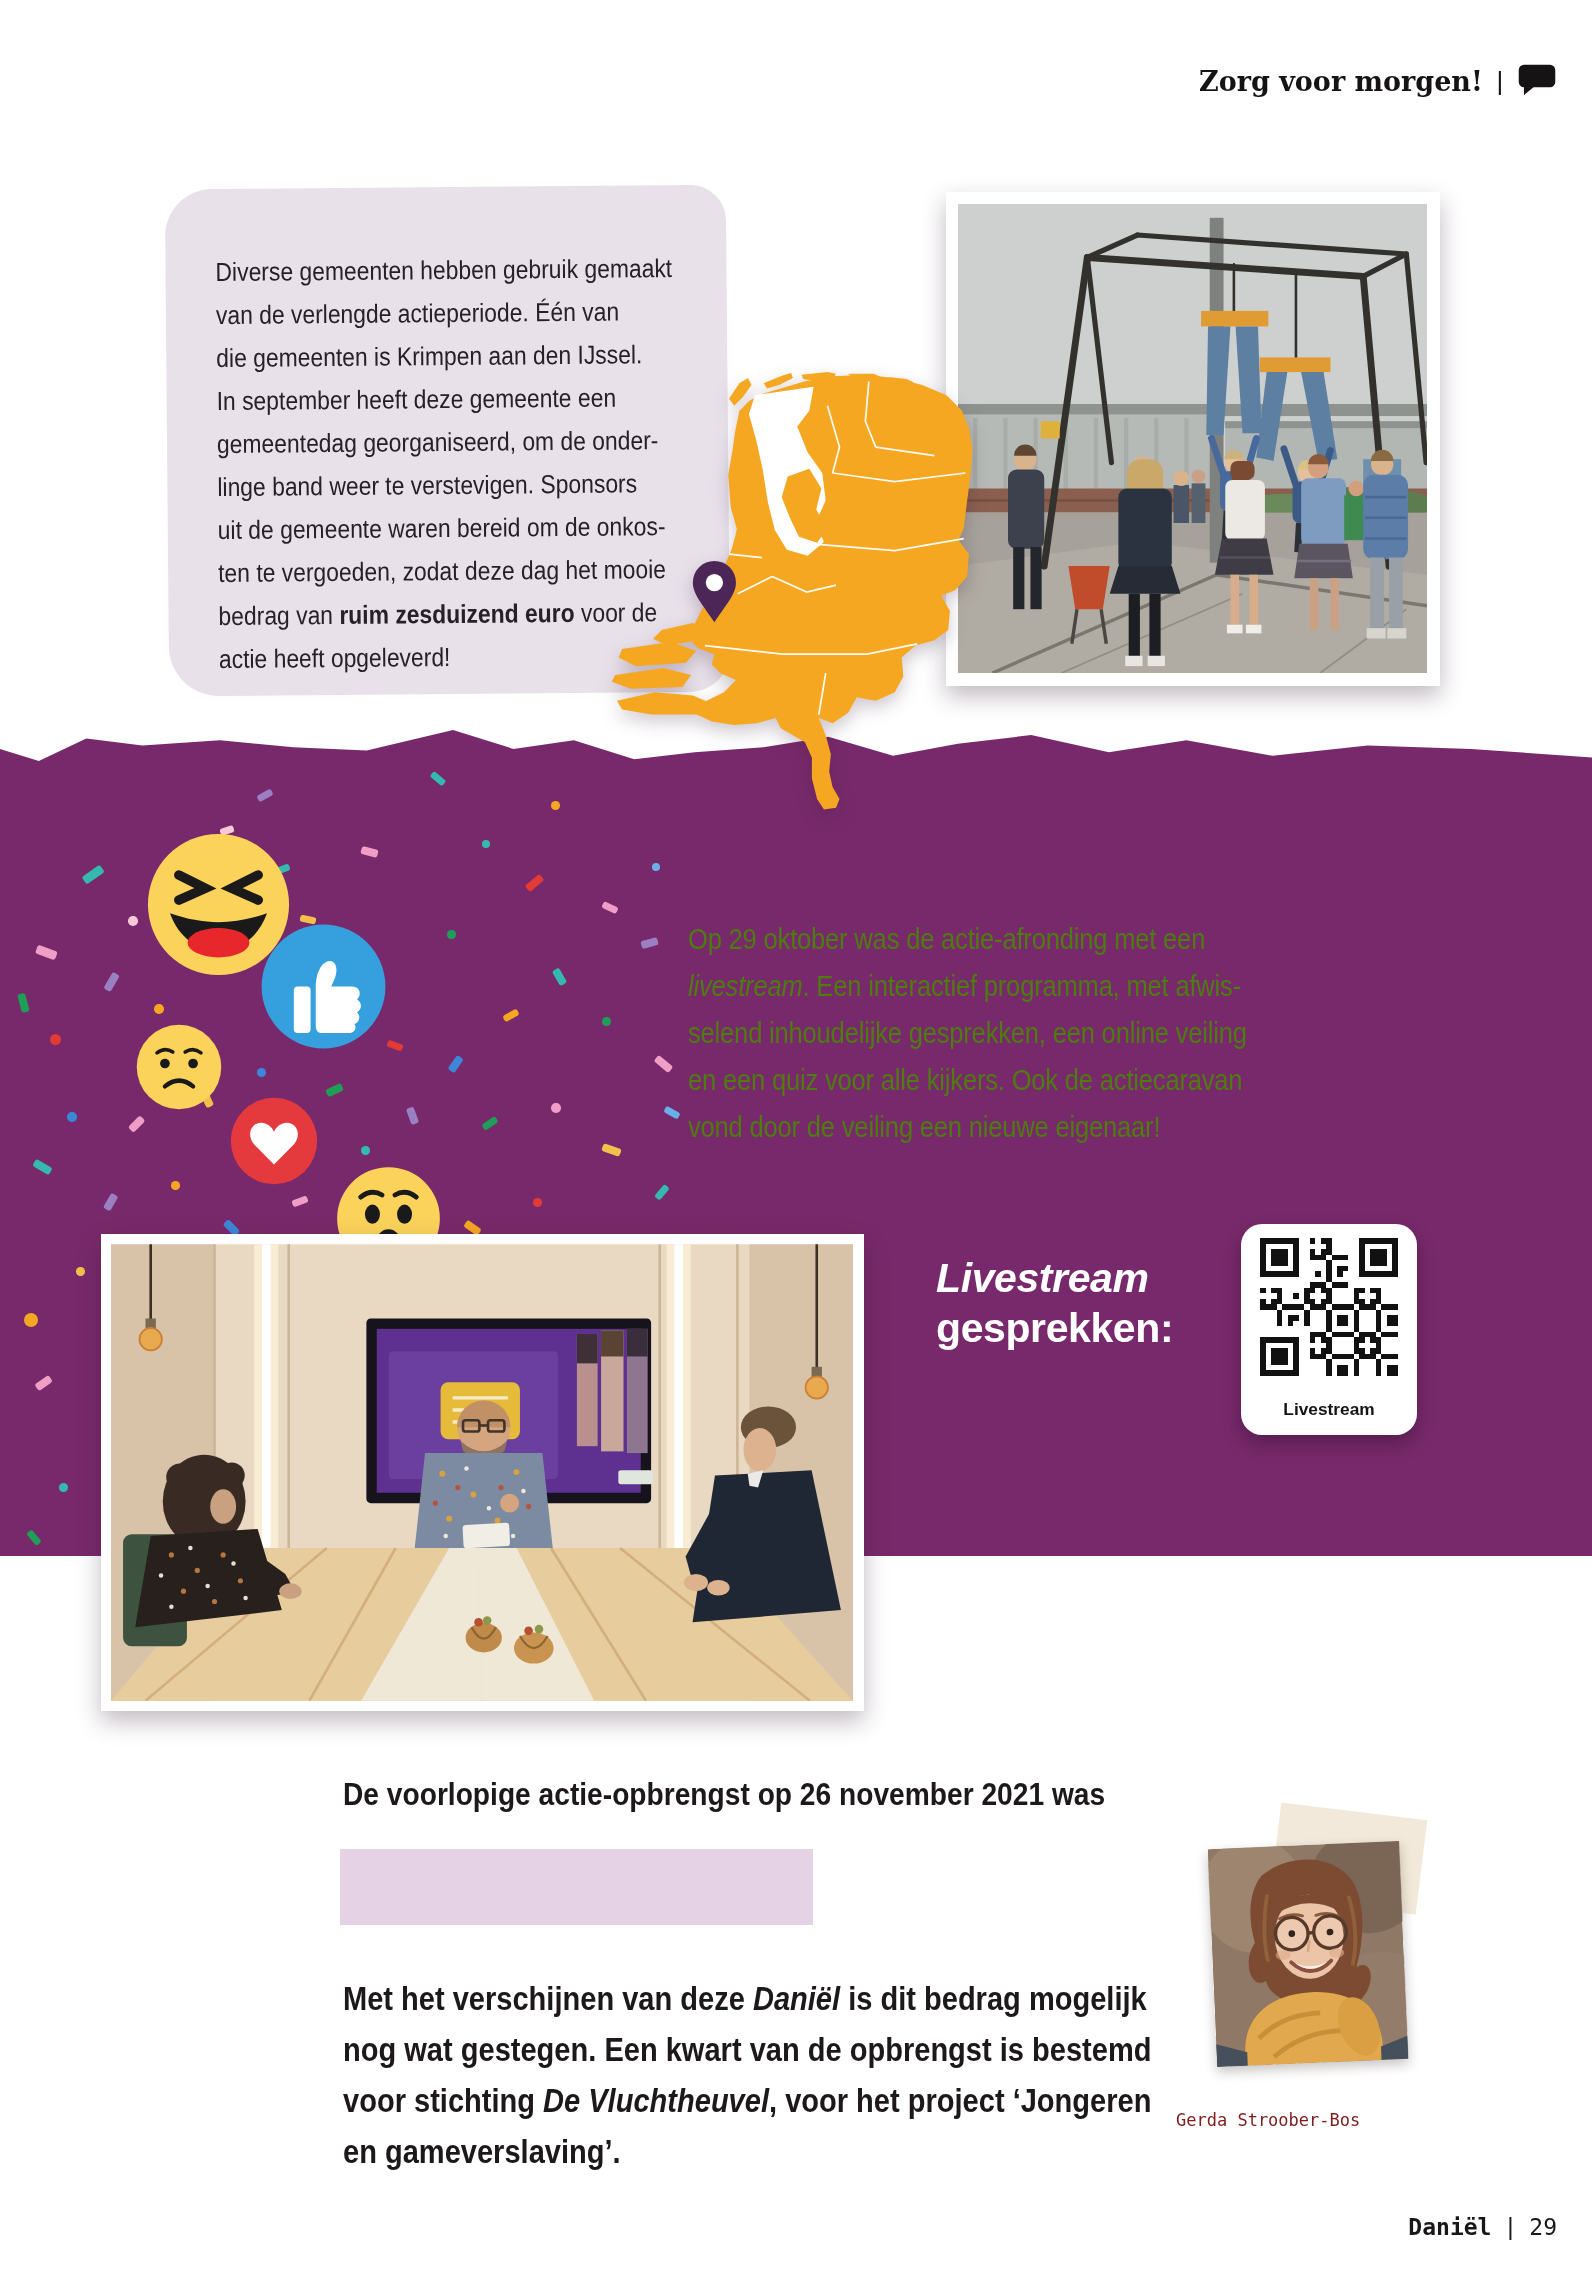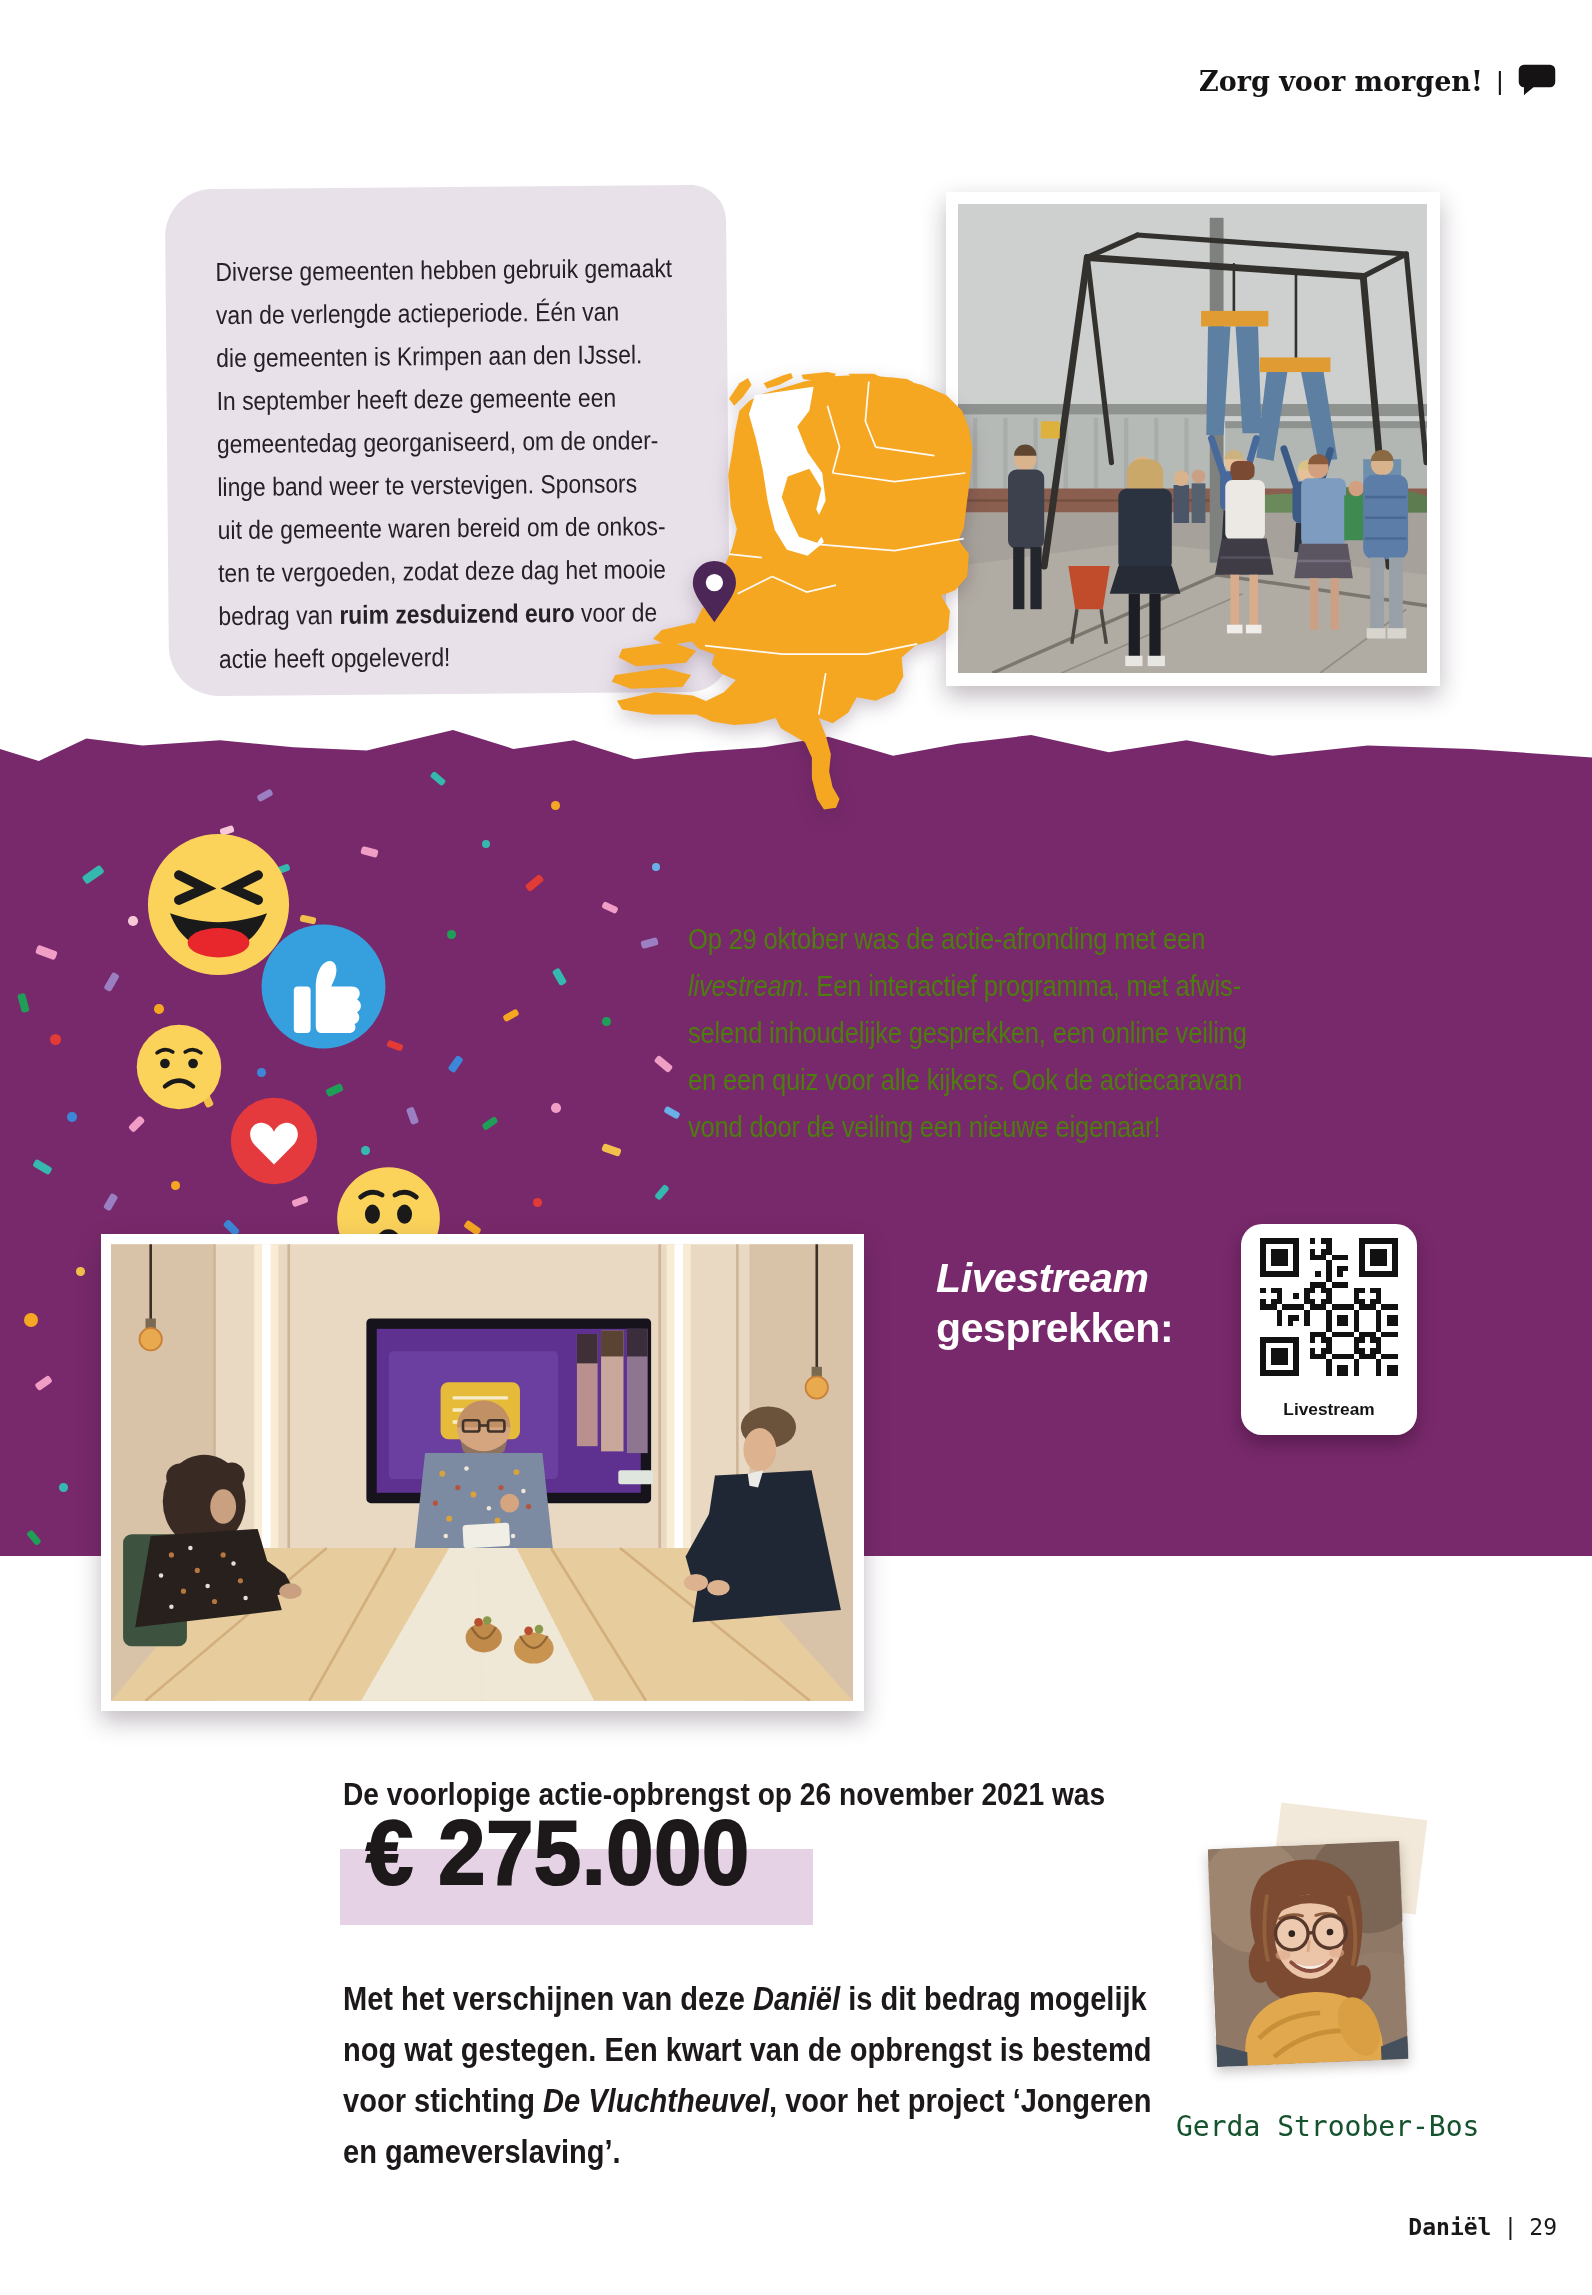--- a/index.html
+++ b/index.html
@@ -61,21 +61,21 @@
   #results-para{position:absolute;left:343px;top:1973px;font-size:33px;font-weight:bold;line-height:51px;
                 z-index:1;color:#1d191a;}
   #results-para i{font-style:italic;}
 
   
   #backing-paper{position:absolute;left:1275px;top:1811px;width:147px;height:95px;background:#f2e9da;
                  transform:rotate(7deg);z-index:1;}
   #gerda-photo{position:absolute;left:1212px;top:1845px;width:192px;height:218px;z-index:2;
                transform:rotate(-2.5deg);box-shadow:0 5.2px 12px rgba(40,25,20,0.25);overflow:hidden;}
   #portrait-caption{position:absolute;left:1176px;top:2110px;font-family:"DejaVu Sans Mono",monospace;
-                    font-size:28px;color:#14532d;z-index:2;}
+                    font-size:17px;color:#7f1d1d;z-index:2;}
 
   
   #page-footer{position:absolute;right:35px;top:2214px;display:flex;align-items:center;gap:12px;
                font-family:"DejaVu Sans Mono",monospace;font-size:23px;color:#1a1718;z-index:2;}
   #page-footer .mag{font-weight:bold;}
   #page-footer .fsep{font-weight:300;}
 
   .confetti{position:absolute;z-index:3;}
 </style>
 </head>
@@ -733,21 +733,20 @@
         <rect x="17" y="24" width="1" height="1" fill="#111111"></rect>
         <rect x="21" y="24" width="1" height="1" fill="#111111"></rect>
         <rect x="23" y="24" width="1" height="1" fill="#111111"></rect>
         <rect x="24" y="24" width="1" height="1" fill="#111111"></rect>
       </svg>
     <div class="qlabel">Livestream</div>
   </div>
 
   <div id="results-heading"><span class="cond">De voorlopige actie-opbrengst op 26 november 2021 was</span></div>
   <div id="amount-highlight" style="background: rgb(230, 210, 229);"></div>
-  <div id="amount-text"><span class="cond" style="transform:scaleX(0.94);">€ 275.000</span></div>
   <div id="results-para"><span class="cond">
     <span>Met het verschijnen van deze </span><i>Daniël</i><span> is dit bedrag mogelijk</span><br>
     <span>nog wat gestegen. Een kwart van de opbrengst is bestemd</span><br>
     <span>voor stichting </span><i>De Vluchtheuvel</i><span>, voor het project ‘Jongeren</span><br>
     <span>en gameverslaving’.</span>
   </span></div>
 
   <div id="backing-paper"></div>
   <div id="gerda-photo">
     <svg width="192" height="218" viewBox="0 0 200 228">

